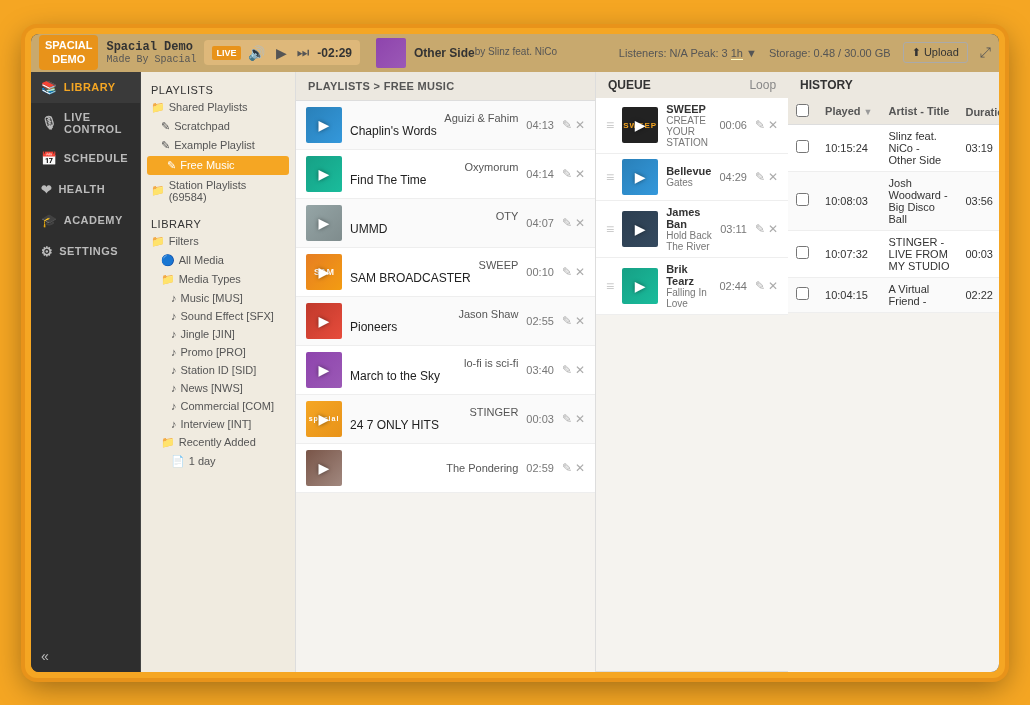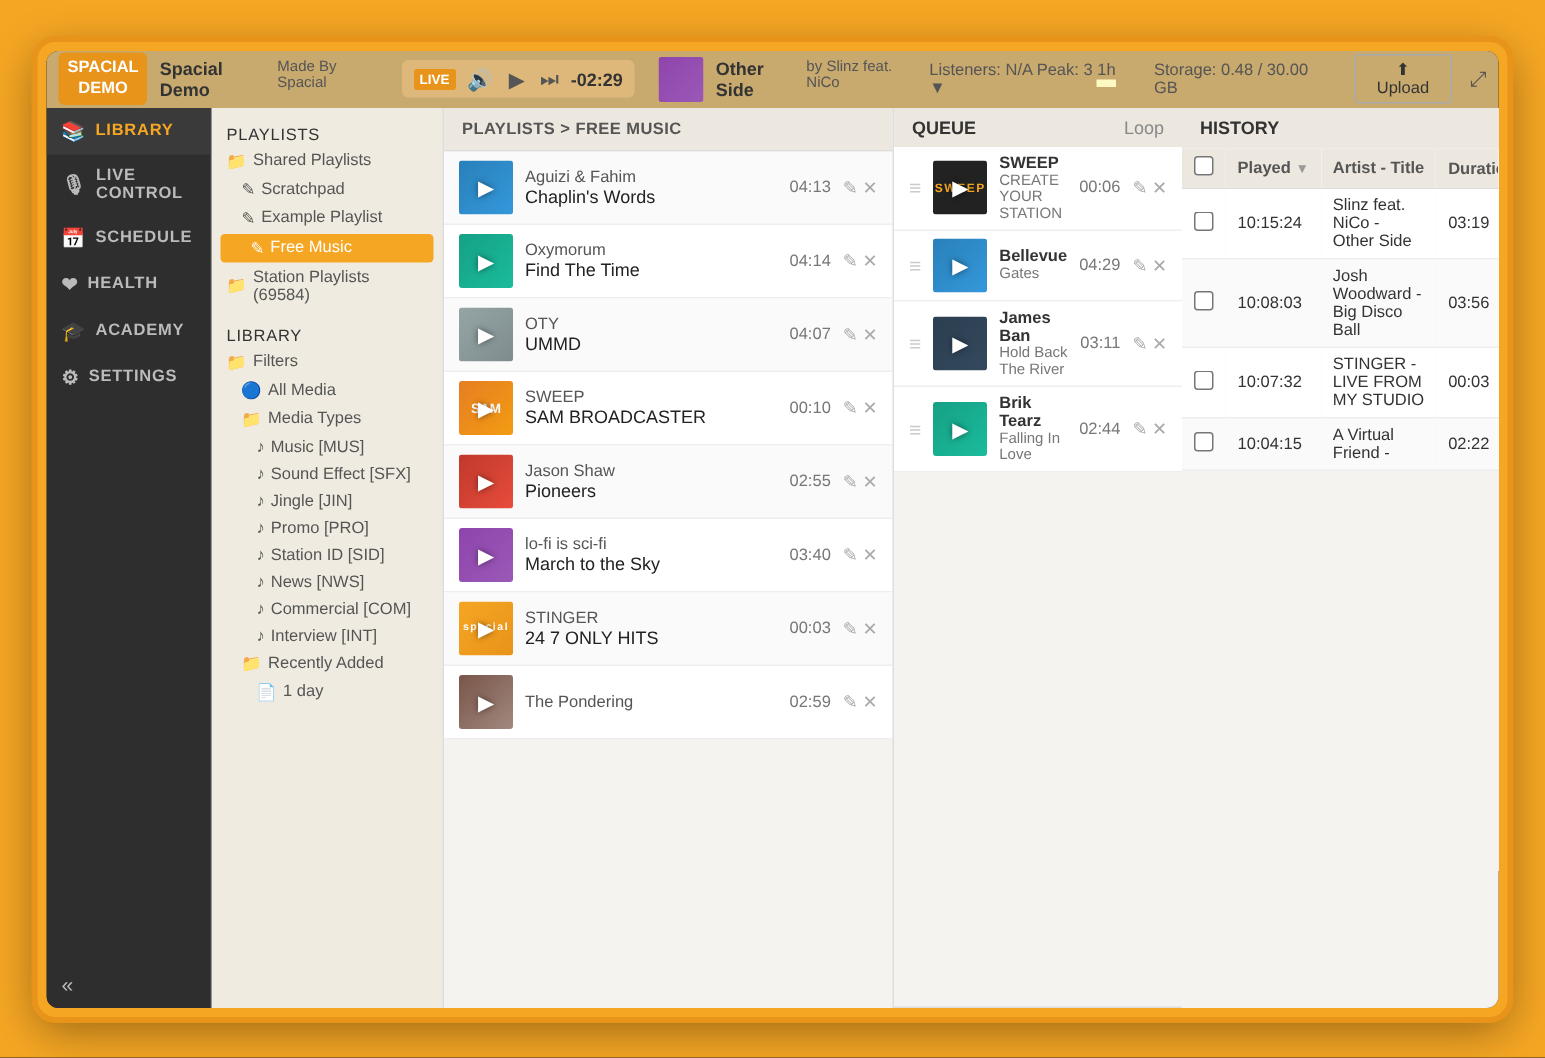--- a/index.html
+++ b/index.html
@@ -52,20 +52,22 @@
       color: white;
       font-weight: bold;
       font-size: 11px;
       padding: 4px 6px;
       border-radius: 4px;
       line-height: 1.2;
       text-align: center;
     }
     .station-info {
       display: flex;
+      flex-direction: column;
+      font-family: Liberation Mono, monospace;
     }
     .station-name { color: #333; font-weight: bold; font-size: 12px; }
     .station-sub { color: #555; font-size: 10px; }
     .player-controls {
       display: flex;
       align-items: center;
       gap: 6px;
       background: #deb87a;
       padding: 4px 8px;
       border-radius: 4px;
@@ -222,21 +224,21 @@
     .play-overlay {
       position: absolute;
       top: 50%;
       left: 50%;
       transform: translate(-50%, -50%);
       color: white;
       font-size: 14px;
       text-shadow: 0 0 4px rgba(0,0,0,0.5);
     }
     .track-info { flex: 1; min-width: 0; }
-    .track-artist { font-size: 11px; color: #555; }
+    .track-artist { font-size: 11px; color: #555; text-align: right; }
     .track-title { font-size: 12px; color: #222; font-weight: 500; }
     .track-duration { font-size: 11px; color: #777; margin-left: auto; white-space: nowrap; }
     .track-actions { display: flex; gap: 3px; align-items: center; }
     .track-action-btn { background: none; border: none; cursor: pointer; color: #aaa; font-size: 12px; }
     
     .right-panel {
       flex: 1;
       background: #f5f3ef;
       overflow-y: auto;
       display: flex;
@@ -353,21 +355,21 @@
           </div>
           <div class="now-playing-text">
             <span class="np-title">Other Side</span>
             <span class="np-artist">by Slinz feat. NiCo</span>
           </div>
         </div>
       </div>
       <div class="top-bar-right">
         <span class="listeners-info">
           <span>Listeners: N/A Peak: 3</span>
-          <span style="border-bottom:5px solid #fef9c3; cursor:pointer;">1h</span> ▼
+          <span style="border-bottom:1px solid #fef9c3; cursor:pointer;">1h</span> ▼
         </span>
         <span class="storage-info">Storage: 0.48 / 30.00 GB</span>
         <button class="upload-btn">⬆ Upload</button>
         <button class="expand-btn">⤢</button>
       </div>
     </div>
 
     <div class="main-content">
 
       <div class="sidebar">

